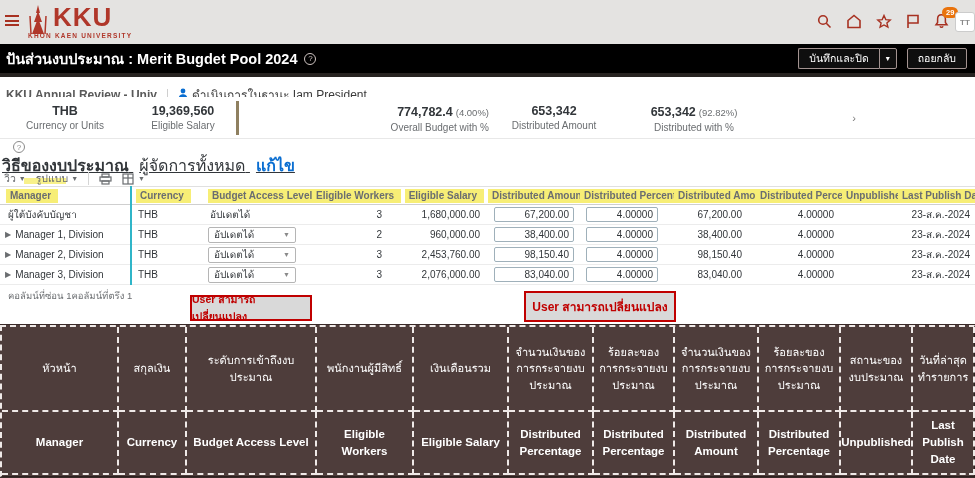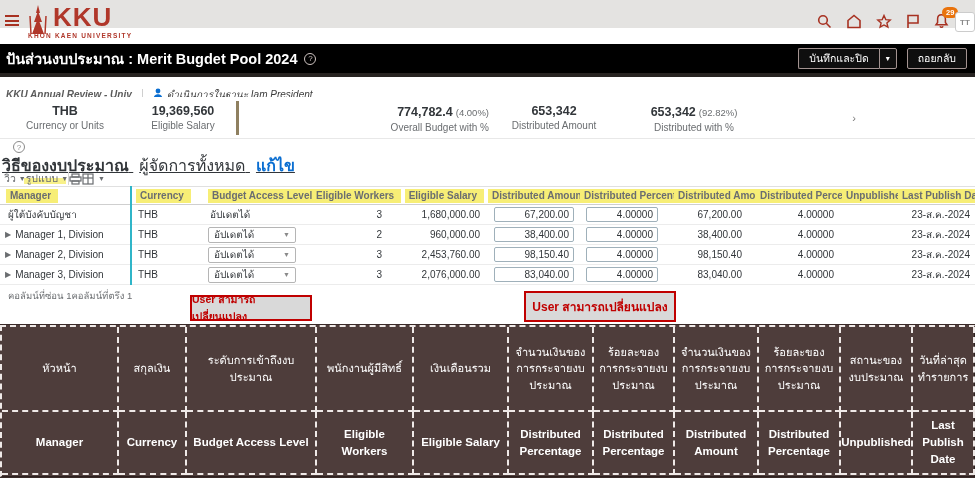--- a/index.html
+++ b/index.html
@@ -1,20 +1,20 @@
 <!DOCTYPE html>
 <html><head>
 <meta charset="utf-8">
 <style>
   * { margin:0; padding:0; box-sizing:border-box; }
   body { font-family:"Liberation Sans","DejaVu Sans",sans-serif; background:#fff; }
   #stage { position:relative; width:975px; height:478px; background:#fff; overflow:hidden; }
 
   
-  .appbar { position:absolute; top:0; left:0; width:975px; height:28px; background:#e4e3e1; }
+  .appbar { position:absolute; top:0; left:0; width:975px; height:44px; background:#e4e3e1; }
   .menu-btn { position:absolute; left:5px; top:15px; width:14px; height:12px; cursor:pointer; }
   .menu-btn span { display:block; height:2px; background:#a73121; margin-bottom:2.5px; }
   .logo-wrap { position:absolute; left:26px; top:4px; display:flex; align-items:flex-start; }
   .logo-text { color:#b0372a; font-weight:bold; font-size:26px; line-height:26px; letter-spacing:1px; }
   .logo-sub { position:absolute; left:28px; top:32px; color:#b0372a; font-size:6.5px; letter-spacing:1.2px; font-weight:bold; }
   .appbar-icons { position:absolute; right:26px; top:13px; display:flex; gap:14px; align-items:center; }
   .appbar-icons svg { display:block; }
   .bell-wrap { position:relative; }
   .badge { position:absolute; top:-6px; left:8px; background:#e9730c; color:#fff; font-size:7.5px; font-weight:bold;
            border-radius:7px; padding:1px 4px; line-height:1.2; }
@@ -29,21 +29,21 @@
   .titlebar-actions { position:absolute; right:8px; top:4px; display:flex; gap:10px; }
   .tb-btn { background:rgba(255,255,255,0.06); border:1px solid #a39391; color:#fff; font-size:10.5px; height:21px;
             display:flex; align-items:center; padding:0 10px; border-radius:2px; cursor:pointer; }
   .split { display:flex; }
   .split .tb-btn.main { border-right:none; border-radius:2px 0 0 2px; }
   .split .tb-btn.caret { padding:0 6px; border-radius:0 2px 2px 0; font-size:8px; }
   .darkstrip { position:absolute; top:73px; left:0; width:975px; height:4px; background:#272321; }
 
   
   .crumb { position:absolute; top:77px; left:0; width:975px; height:36px; background:#fff; border-bottom:1px solid #e2e2e2;
-           display:flex; align-items:center; font-size:10px; color:#444;font-style:italic; }
+           display:flex; align-items:center; font-size:12px; color:#444; }
   .crumb .plan { font-weight:bold; color:#5a5a5a; margin-left:6px; }
   .crumb .vsep { width:1px; height:12px; background:#cfcfcf; margin:0 10px; }
   .crumb .acting { display:flex; align-items:center; gap:4px; color:#3a3a3a; }
 
   
   .summary { position:absolute; top:97px; left:0; width:975px; height:42px; background:#fff; border-bottom:1px solid #e8e8e8;
              display:grid; grid-template-columns:130px 106px 3px 250px 130px 150px 170px 36px; align-items:center; }
   .sum-cell { text-align:center; }
   .sum-cell.left { text-align:right; padding-left:12px; }
   .sum-val { font-size:12.5px; font-weight:bold; color:#32363a; }
@@ -51,21 +51,21 @@
   .sum-lab { font-size:10px; color:#6a6d70; margin-top:2px; }
   .sum-div { width:3px; height:34px; background:#8f8060; }
   .sum-val.green { color:#107e3e; }
   .sum-chev { color:#7a7a7a; font-size:11px; text-align:center; cursor:pointer; }
 
   
   .help2 { position:absolute; left:6px; top:141px; }
   .bview { position:absolute; left:2px; top:153px; font-size:16px; color:#32363a;text-decoration:underline; }
   .bview .lab { font-weight:bold; }
   .bview .edit { color:#0a6ed1; font-weight:bold; margin-left:6px; cursor:pointer; }
-  .toolbar { position:absolute; left:4px; top:170px; display:flex; align-items:center; font-size:10.5px; color:#6a6d70; }
+  .toolbar { position:absolute; left:4px; top:170px; display:flex; align-items:center; gap:10px; font-size:10.5px; color:#6a6d70; }
   .tool-item { display:flex; align-items:center; gap:3px; cursor:pointer; }
   .tool-caret { font-size:7px; color:#6a6d70; }
   .tool-sep { width:1px; height:13px; background:#d5d5d5; }
   .yellow-mark { position:absolute; left:24px; top:178px; width:42px; height:6px; background:#f7ee76; opacity:.85; }
 
   
   .grid { display:grid; grid-template-columns:130px 72px 110px 78px 98px 92px 88px 82px 92px 56px 77px; }
   .thead { position:absolute; top:186px; left:0; width:975px; height:19px; border-top:1px solid #e0e0e0;
            border-bottom:1px solid #cfcfcf; align-items:center; }
   .th { font-size:10px; font-weight:bold; color:#6a6d70; white-space:nowrap; overflow:visible; cursor:pointer; }

